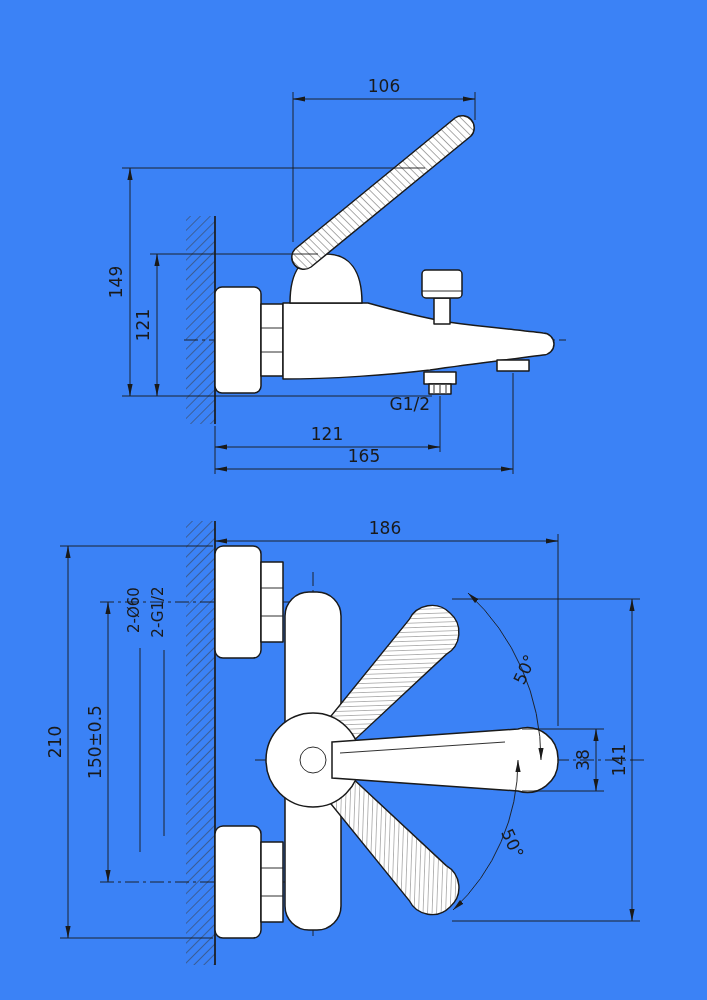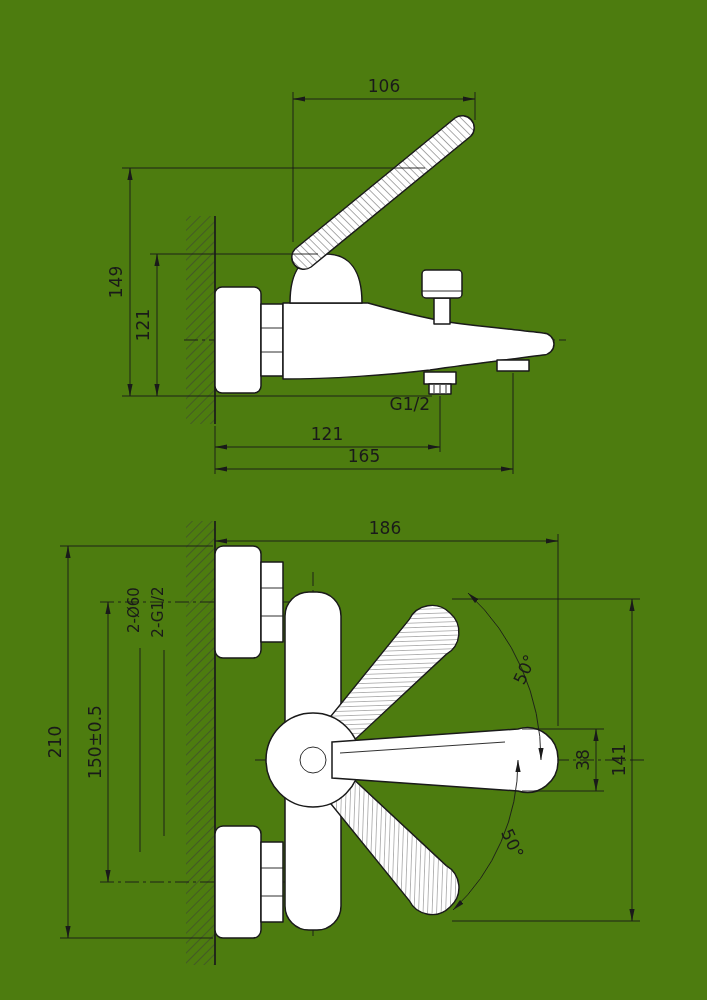--- a/index.html
+++ b/index.html
@@ -1,16 +1,16 @@
 <!DOCTYPE html>
 <html><head>
 <meta charset="utf-8">
 <style>
   html,body{margin:0;padding:0;background:#ffffff;}
-  .canvas{width:707px;height:1000px;position:relative;background:#4d7c0f;overflow:hidden;}
+  .canvas{width:707px;height:1000px;position:relative;background:#3b82f6;overflow:hidden;}
   svg{display:block;}
   .dim{font-family:"DejaVu Sans",sans-serif;font-size:17px;fill:#1a1a1a;}
   .dim-sm{font-family:"DejaVu Sans",sans-serif;font-size:15px;fill:#1a1a1a;}
   .outline{fill:#ffffff;stroke:#1a1a1a;stroke-width:1.5;stroke-linejoin:round;}
   .thin{stroke:#1a1a1a;stroke-width:0.9;fill:none;}
   .center{stroke:#1a1a1a;stroke-width:0.9;fill:none;stroke-dasharray:14 4 3 4;}
   .wall{stroke:#1a1a1a;stroke-width:1.7;fill:none;}
 </style>
 </head>
 <body>

